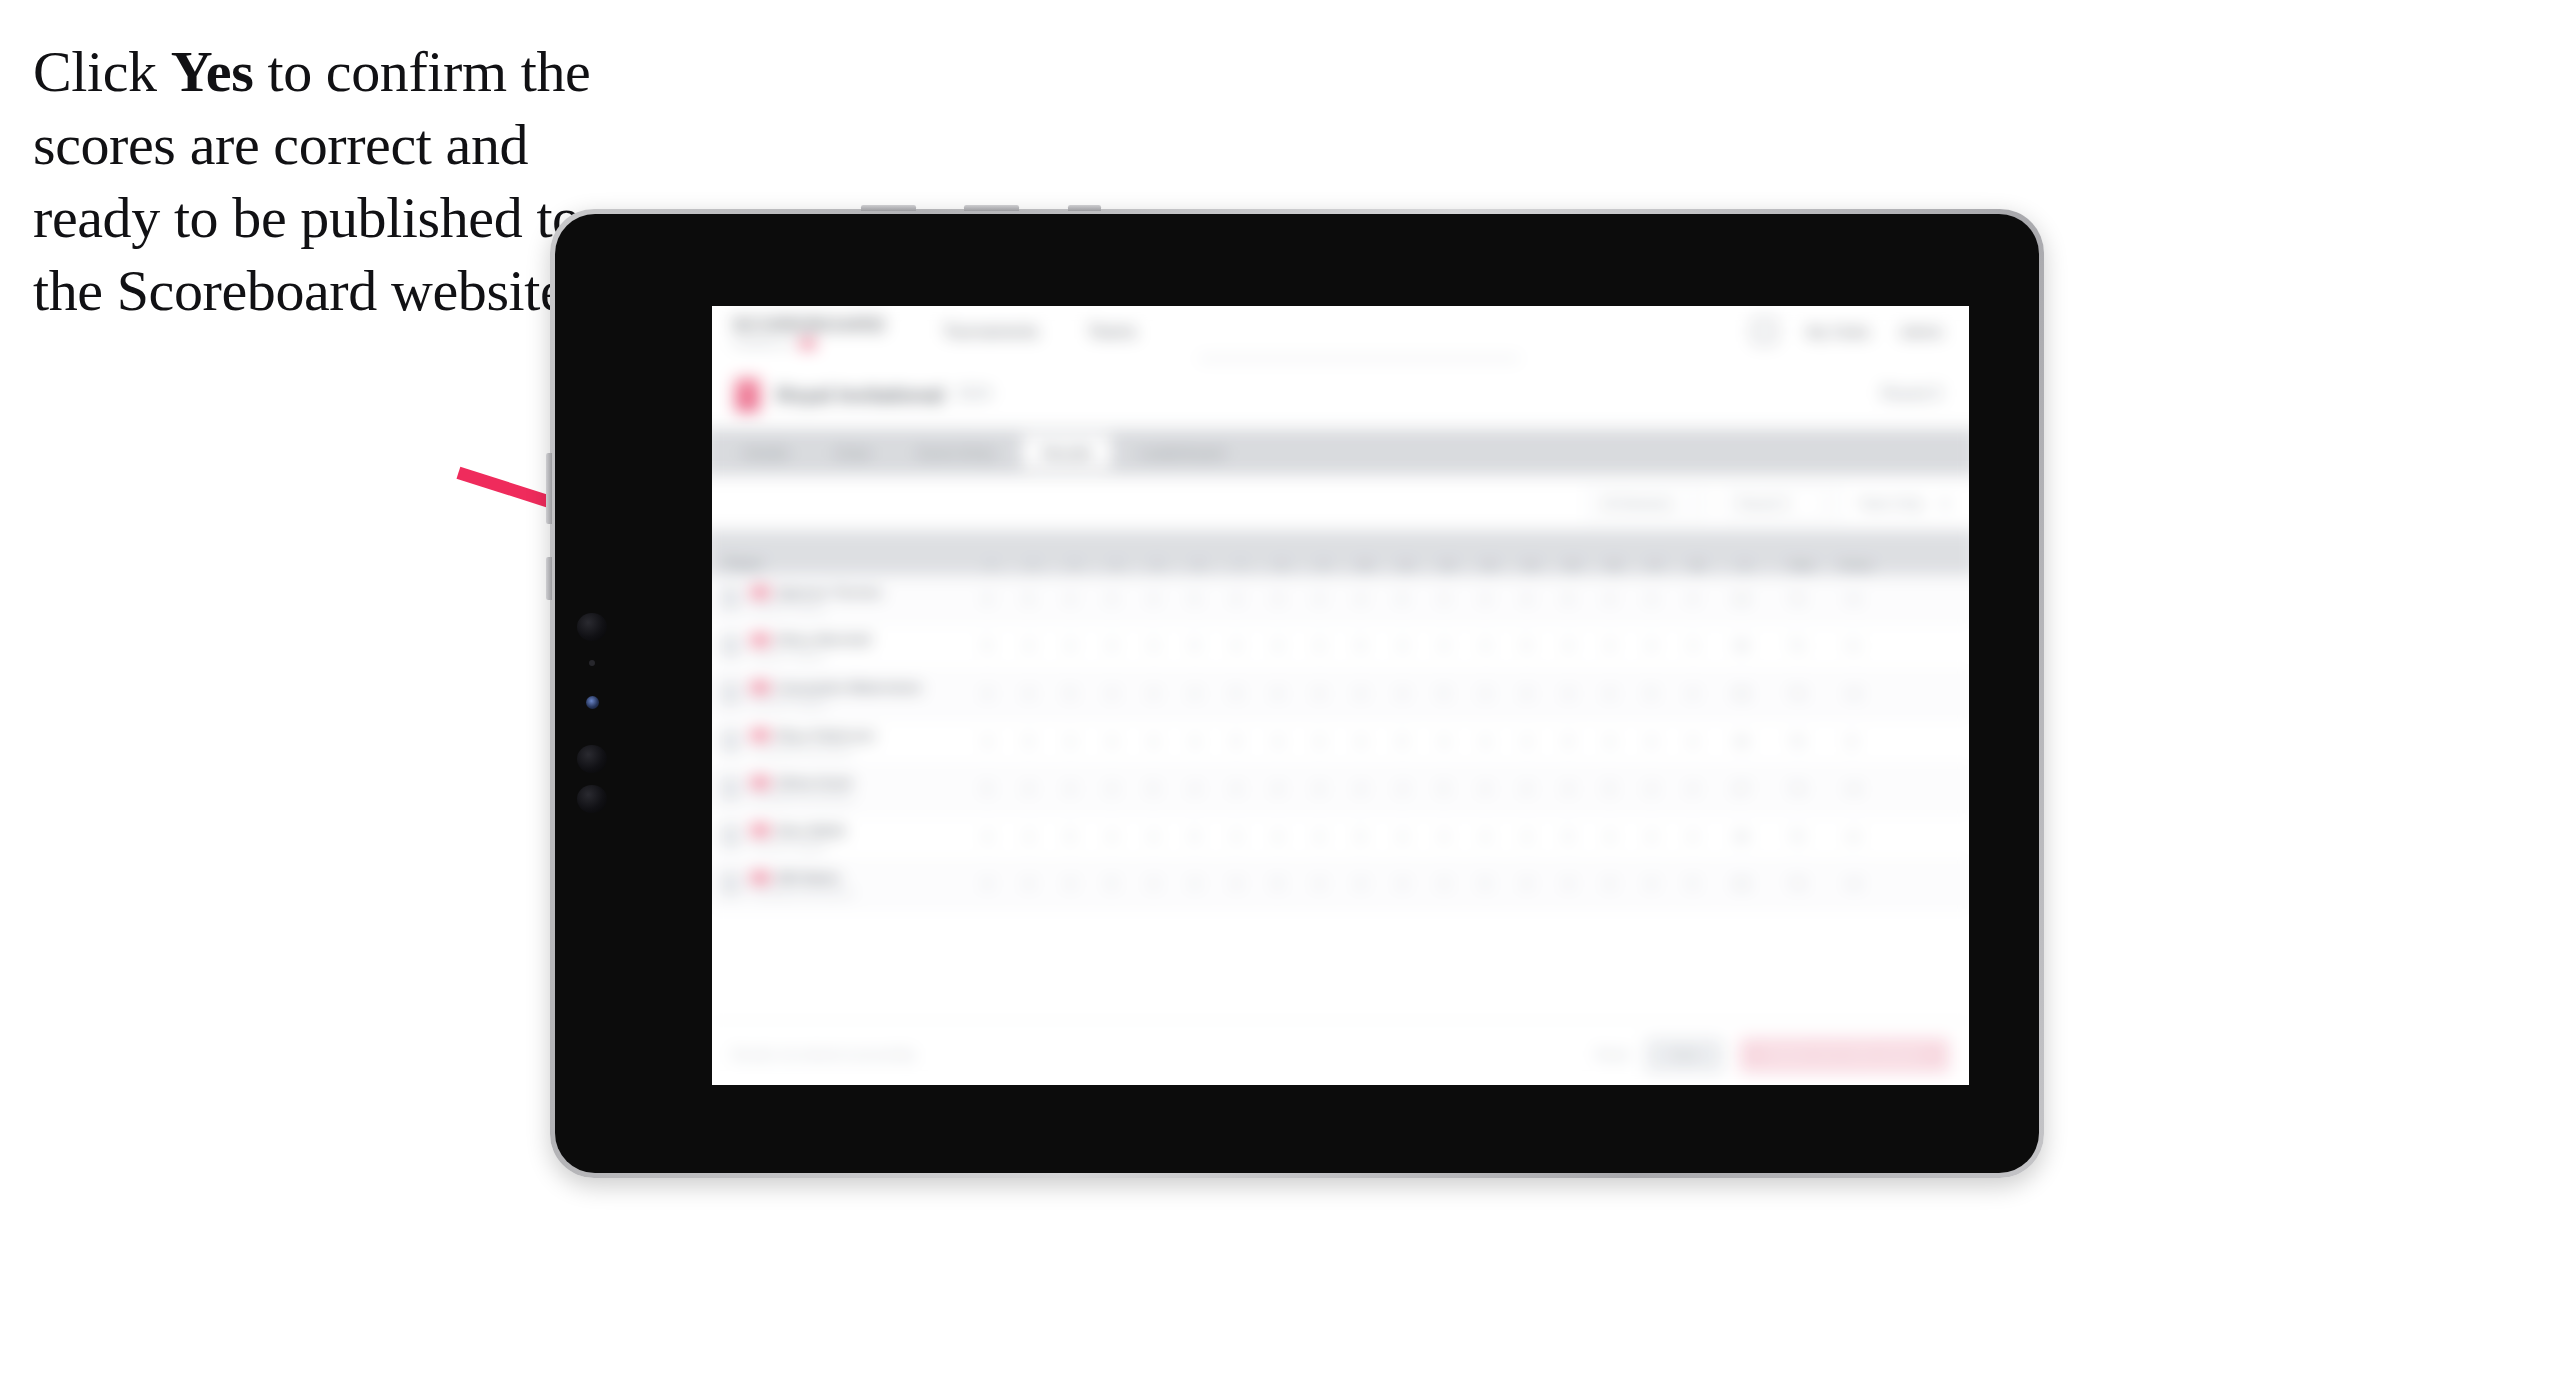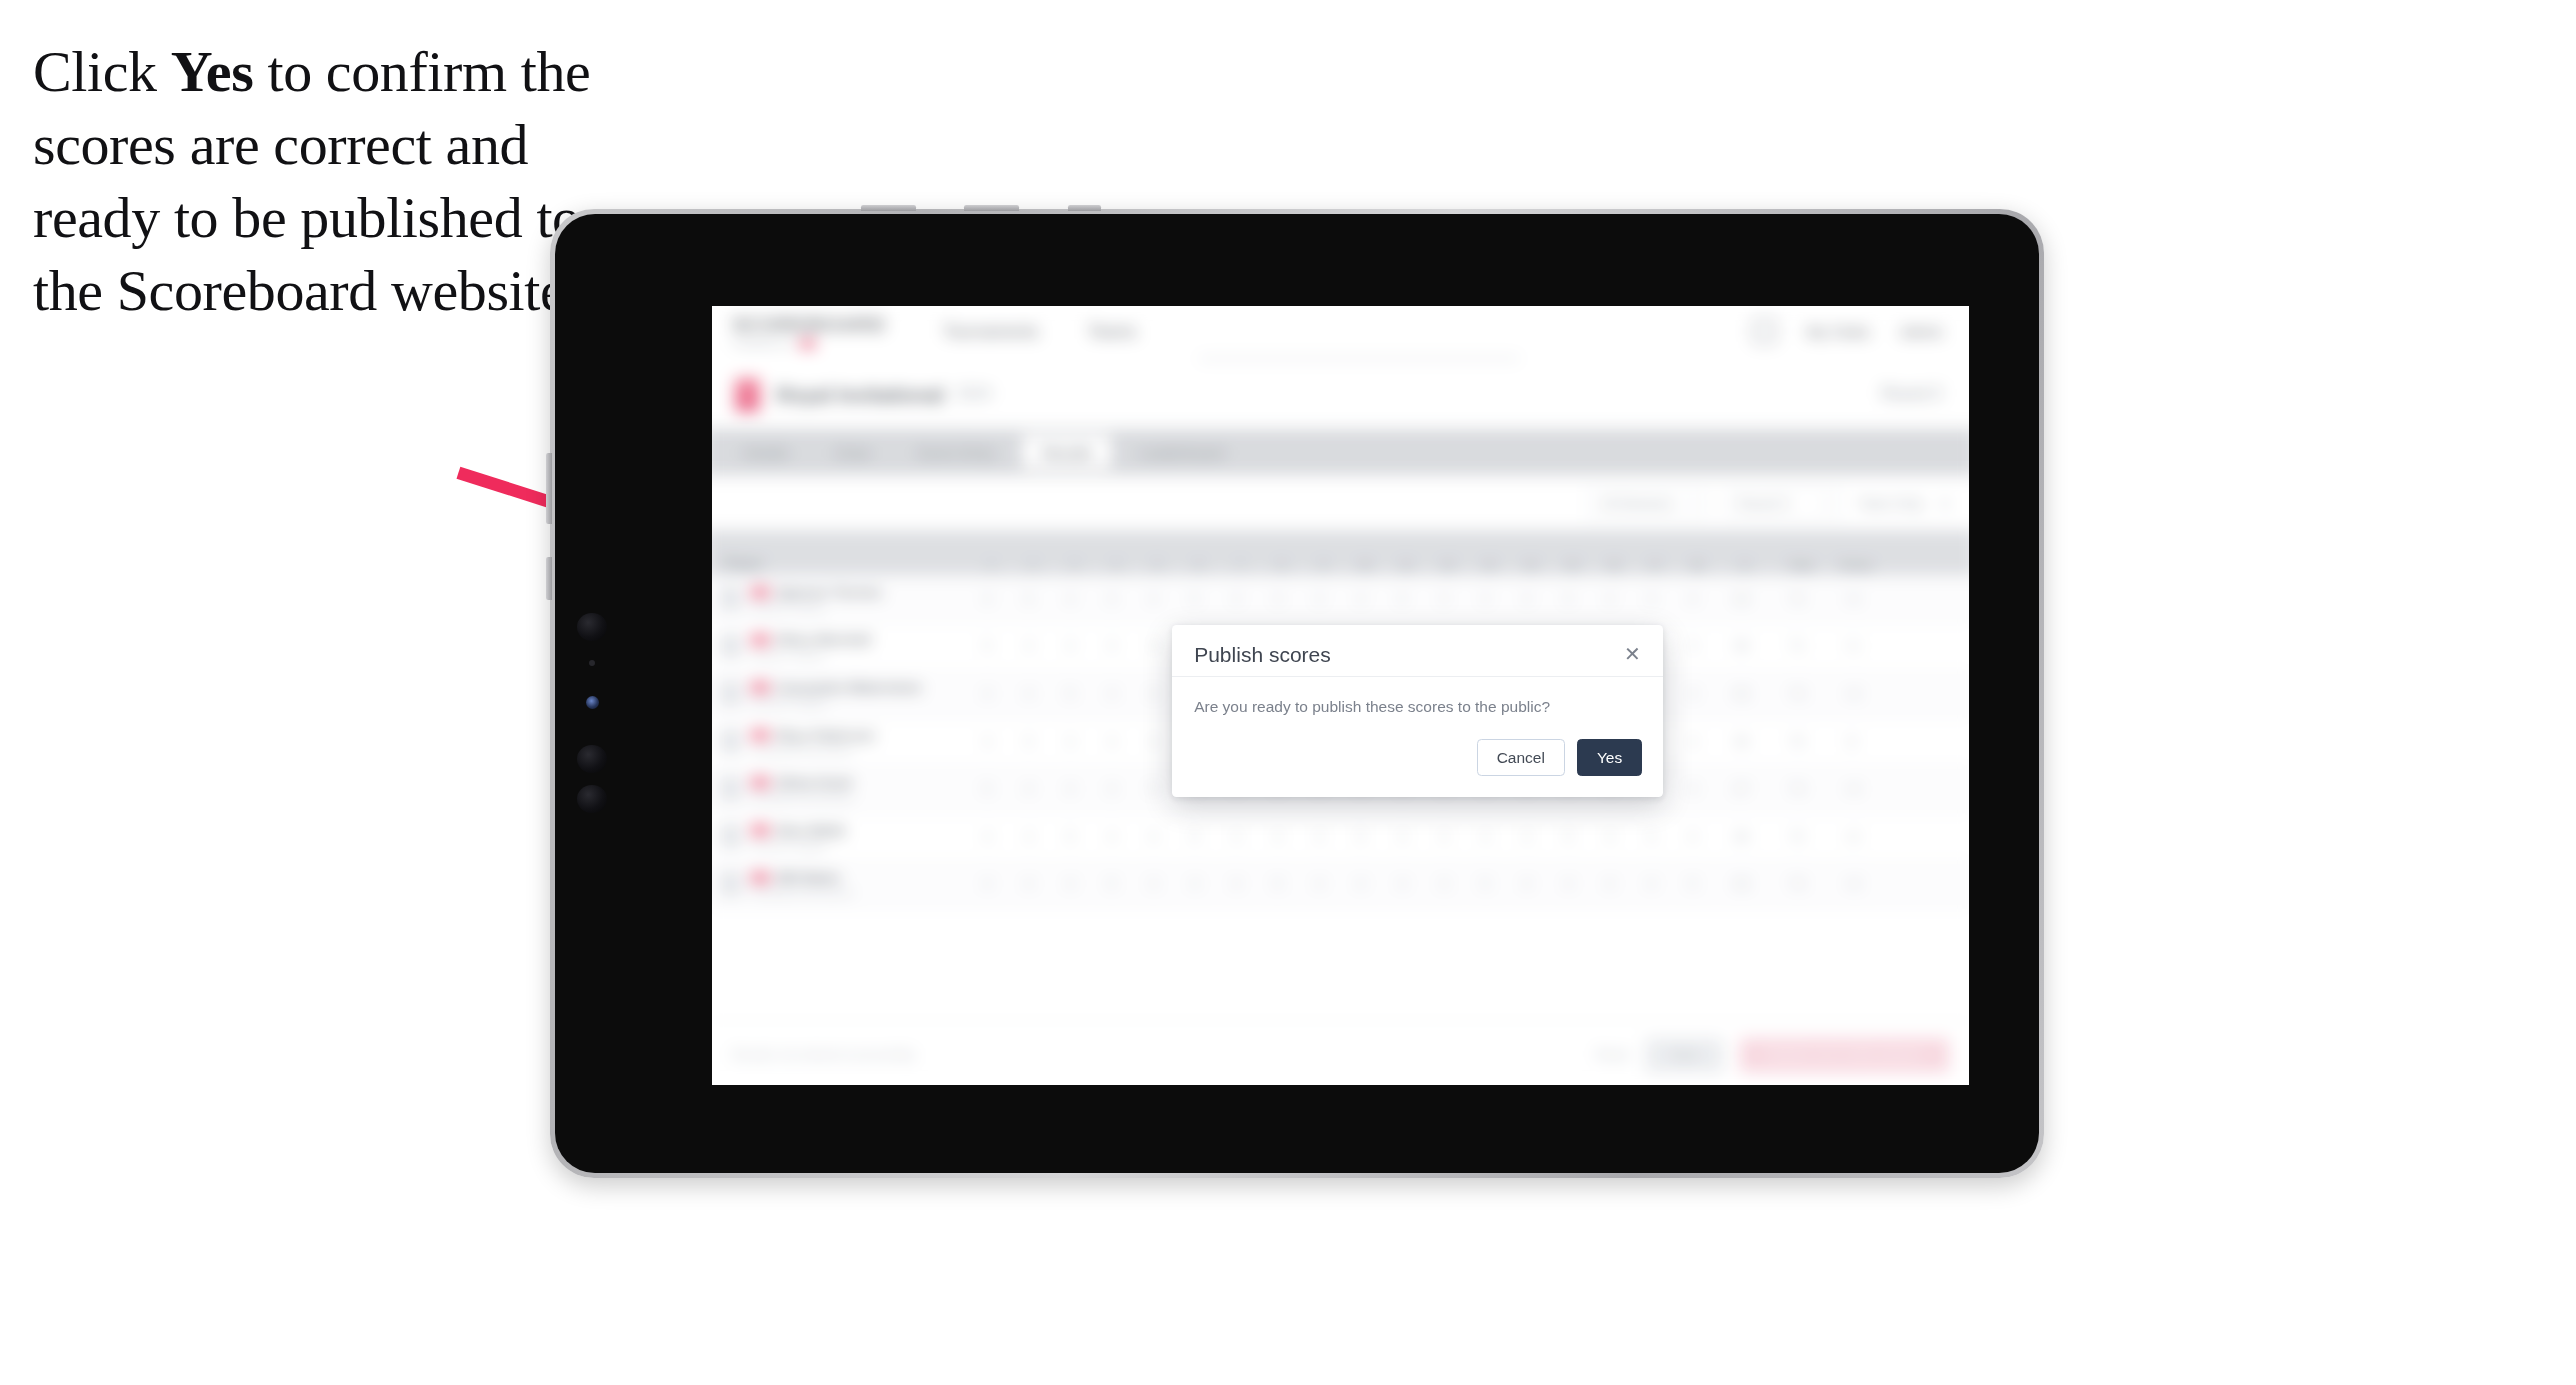--- a/index.html
+++ b/index.html
@@ -821,28 +821,17 @@
           <div class="bottom-actions">
             <div class="btn-link">Reset</div>
             <div class="btn-gray">Save</div>
             <div class="btn-pink">Publish and notify players</div>
           </div>
         </div>
       </div>
 
       <div class="modal-scrim"></div>
 
-      <div class="modal">
-        <div class="modal-head">
-          <div class="modal-title">Publish scores</div>
-          <div class="modal-close">✕</div>
-        </div>
-        <div class="modal-body">Are you ready to publish these scores to the public?</div>
-        <div class="modal-foot">
-          <div class="m-btn cancel">Cancel</div>
-          <div class="m-btn yes">Yes</div>
-        </div>
-      </div>
 
     </div>
   </div>
 </div>
 
 
 </body></html>

